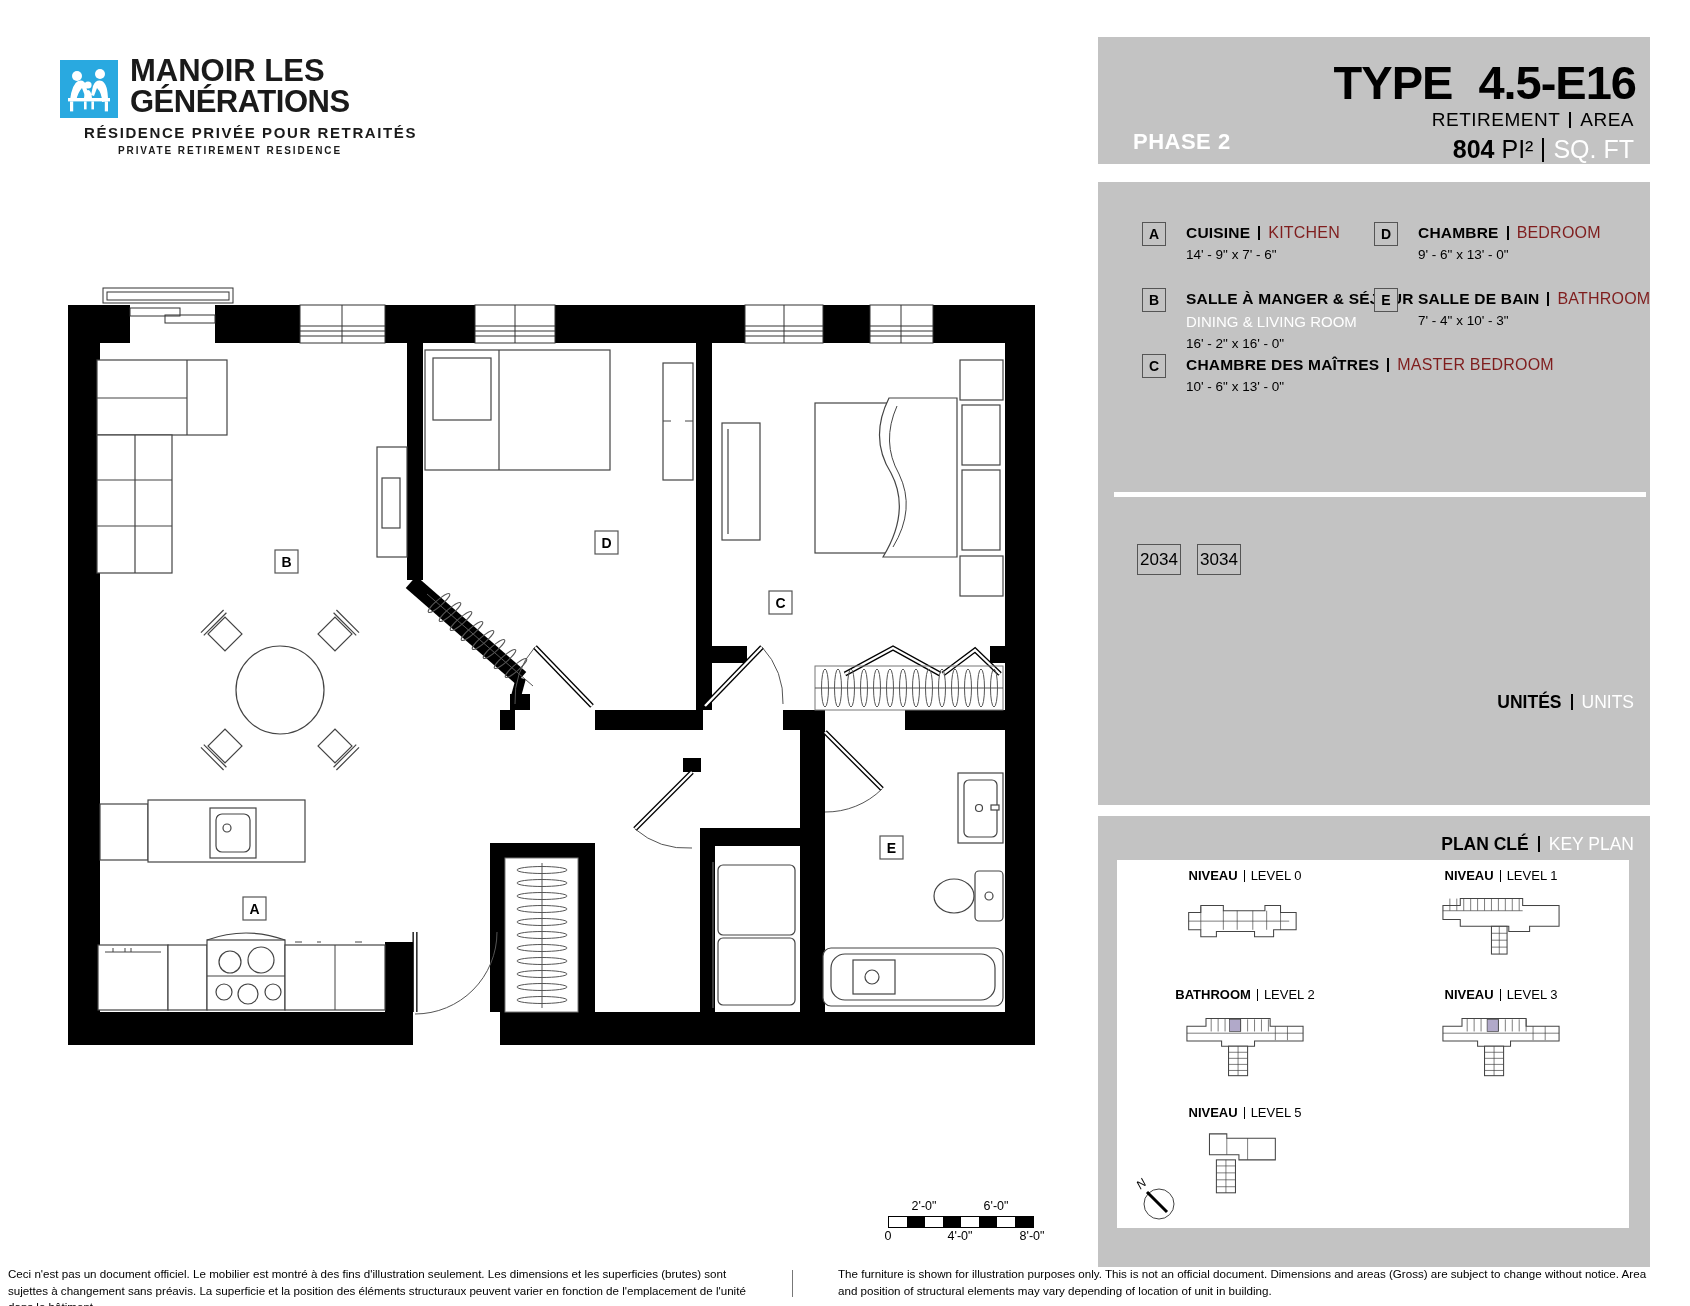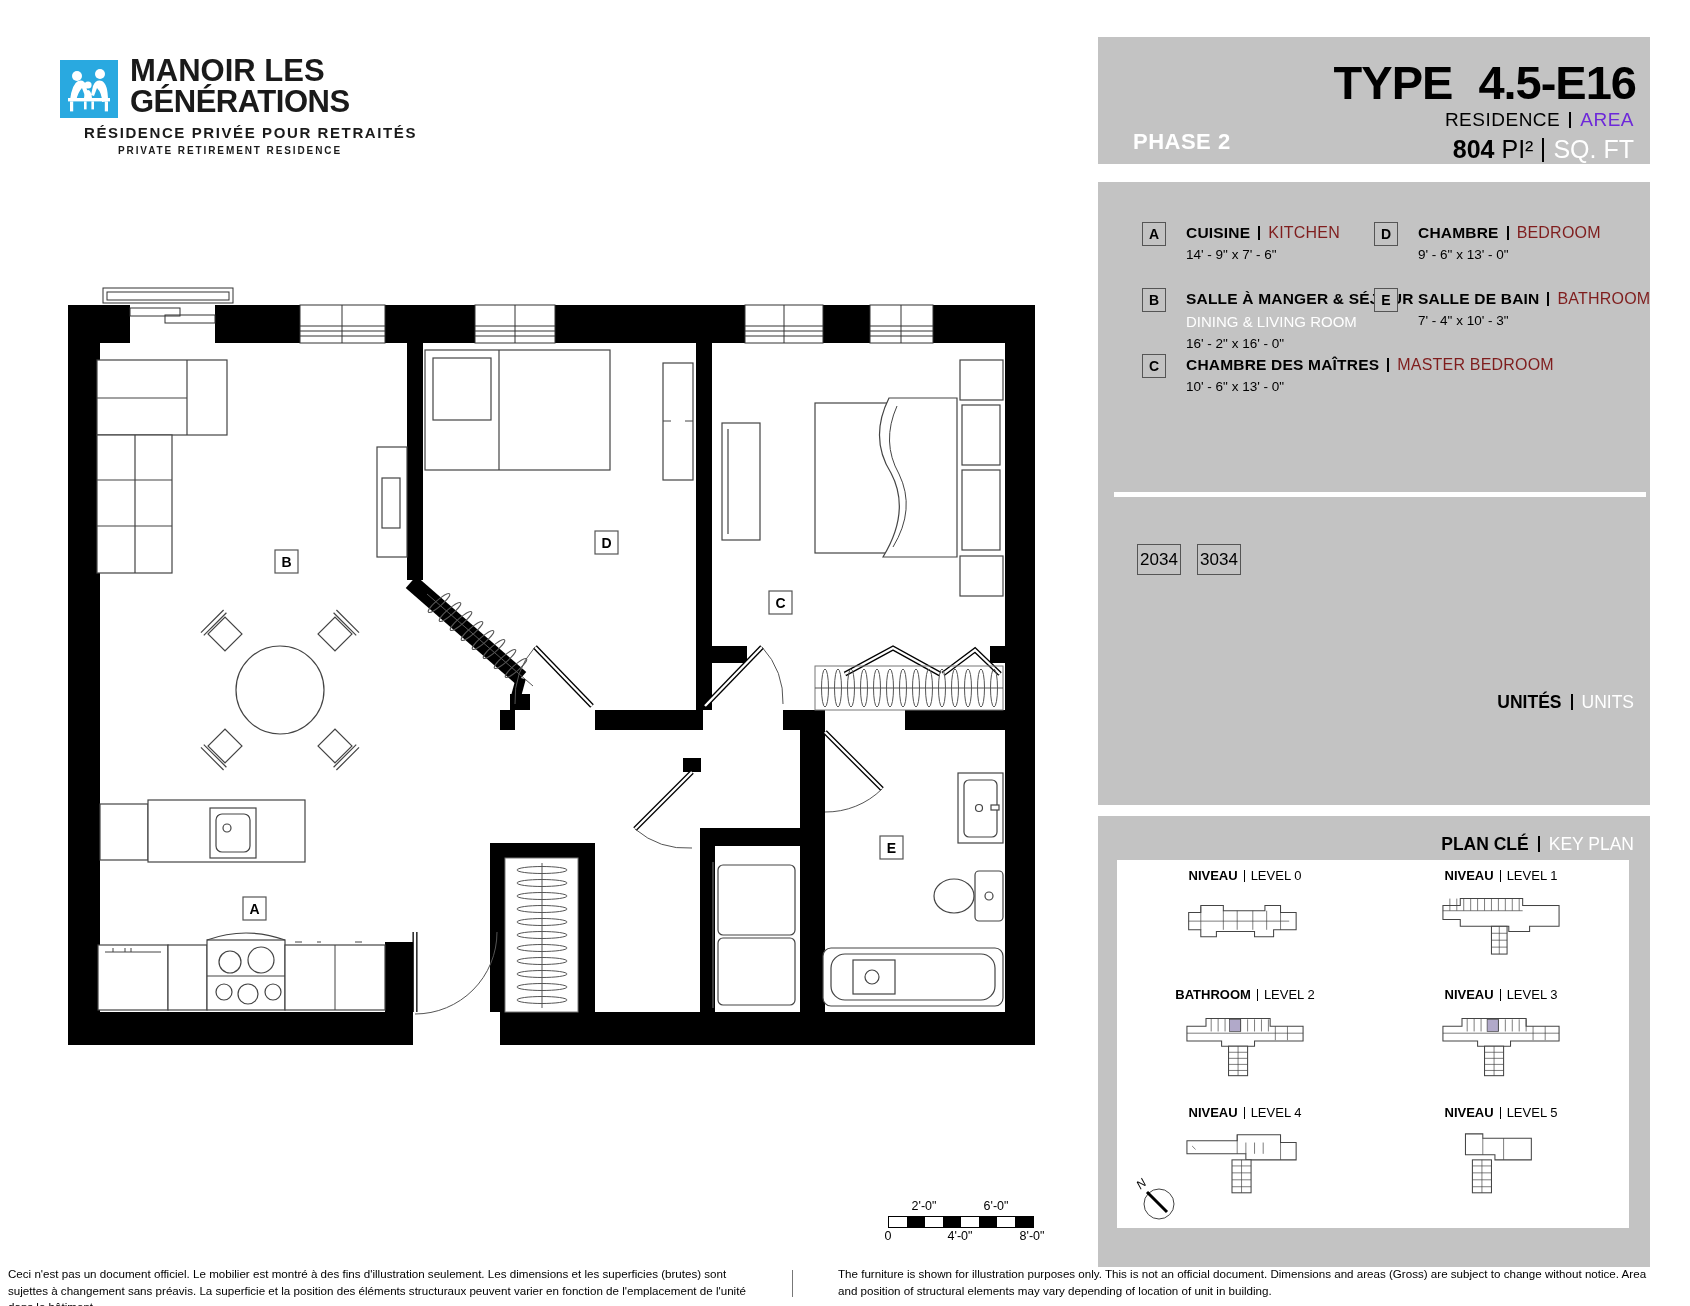--- a/index.html
+++ b/index.html
@@ -13,21 +13,21 @@
   #logo-sub-fr{left:84px;top:124px;font-size:15px;font-weight:600;letter-spacing:1.6px;color:#1a1a1a;}
   #logo-sub-en{left:118px;top:145px;font-size:10px;font-weight:600;letter-spacing:1.9px;color:#1a1a1a;}
   
   .panel{background:#c3c3c3;left:1098px;width:552px;}
   #hdr{top:37px;height:127px;}
   #legend{top:182px;height:623px;}
   #keyplan{top:816px;height:451px;}
   #hdr .typeline{position:absolute;right:14px;top:18px;font-weight:bold;font-size:47px;letter-spacing:-1px;white-space:nowrap;}
   #hdr .typeline .tsp{display:inline-block;width:26px;}
   #hdr .supline{position:absolute;right:16px;top:72px;font-size:19px;letter-spacing:.5px;white-space:nowrap;}
-  #hdr .areaw{color:#6d28d9;text-align:right;}
+  #hdr .areaw{color:#000000;text-align:right;}
   #hdr .sqline{position:absolute;right:16px;top:98px;font-size:25px;white-space:nowrap;}
   #hdr .sqline b{font-weight:bold;}
   #hdr .sqft{color:#fff;}
   .vbar{display:inline-block;width:0;border-left:2px solid #000;height:16px;margin:0 9px;vertical-align:-2px;}
   .vbar.tall{height:24px;vertical-align:-4px;}
   #phase{position:absolute;left:35px;bottom:9px;color:#fff;font-weight:bold;font-size:22px;letter-spacing:.5px;}
   
   .litem{position:absolute;}
   .lkey{position:absolute;left:0;top:0;width:22px;height:22px;border:1.5px solid #555;text-align:center;line-height:22px;font-weight:bold;font-size:14px;background:#c3c3c3;}
   .ltxt{position:absolute;left:44px;top:2px;white-space:nowrap;}
@@ -87,21 +87,21 @@
     <rect x="31.4" y="41.4" width="2.6" height="8"></rect>
   </g>
 </svg>
 <div class="abs logo-line" id="logo-l1">MANOIR LES</div>
 <div class="abs logo-line" id="logo-l2">GÉNÉRATIONS</div>
 <div class="abs" id="logo-sub-fr">RÉSIDENCE PRIVÉE POUR RETRAITÉS</div>
 <div class="abs" id="logo-sub-en">PRIVATE RETIREMENT RESIDENCE</div>
 
 <div class="abs panel" id="hdr">
   <div class="typeline"><span>TYPE</span><span class="tsp"></span><span>4.5-E16</span></div>
-  <div class="supline"><span>RESIDENCE</span><span class="vbar"></span><span class="areaw">AREA</span></div>
+  <div class="supline"><span>RETIREMENT</span><span class="vbar"></span><span class="areaw">AREA</span></div>
   <div class="sqline"><b>804</b>&nbsp;<span>PI²</span><span class="vbar tall"></span><span class="sqft">SQ. FT</span></div>
   <div id="phase">PHASE 2</div>
 </div>
 
 <div class="abs panel" id="legend">
   <div class="litem" style="left:44px;top:40px;">
     <div class="lkey">A</div>
     <div class="ltxt"><span class="lfr">CUISINE</span><span class="lsep"></span><span class="len">KITCHEN</span></div>
     <div class="ldim">14' - 9" x 7' - 6"</div>
   </div>
@@ -167,29 +167,20 @@
         <div class="kp-label"><span class="fr">NIVEAU</span><span class="bar"></span><span>LEVEL 3</span></div>
         <svg width="150" height="78" viewBox="0 0 150 90">
           <path d="M8,28 h22 v-9 h74 v9 h38 v17 h-56 v6 h-38 v-6 h-40 z" fill="#fff" stroke="#444" stroke-width="1.2"></path>
           <rect x="59" y="20" width="13" height="14" fill="#b1a9c9" stroke="#444" stroke-width=".8"></rect>
           <path d="M36,19 v15 M44,19 v15 M52,19 v15 M72,20 v14 M80,20 v14 M88,20 v14 M96,20 v14 M104,20 v14 M8,36 h134 M112,28 v16 M126,28 v16" fill="none" stroke="#444" stroke-width=".8"></path>
           <rect x="56" y="51" width="22" height="34" fill="#fff" stroke="#444" stroke-width="1.2"></rect>
           <path d="M56,58 h22 M56,65 h22 M56,72 h22 M56,79 h22 M67,51 v34" fill="none" stroke="#444" stroke-width=".8"></path>
         </svg>
       </div>
       <div class="kp-cell">
-        <div class="kp-label"><span class="fr">NIVEAU</span><span class="bar"></span><span>LEVEL 4</span></div>
-        <svg width="150" height="78" viewBox="0 0 150 90">
-          <path d="M8,24 h58 v-7 h50 v9 h18 v20 h-58 v-7 h-68 z" fill="#fff" stroke="#444" stroke-width="1.2"></path>
-          <path d="M66,17 v22 M76,26 v13 M86,26 v13 M96,26 v13 M116,26 v20 M14,30 l4,4" fill="none" stroke="#444" stroke-width=".8"></path>
-          <rect x="60" y="46" width="22" height="38" fill="#fff" stroke="#444" stroke-width="1.2"></rect>
-          <path d="M60,53 h22 M60,61 h22 M60,69 h22 M60,77 h22 M71,46 v38" fill="none" stroke="#444" stroke-width=".8"></path>
-        </svg>
-      </div>
-      <div class="kp-cell">
         <div class="kp-label"><span class="fr">NIVEAU</span><span class="bar"></span><span>LEVEL 5</span></div>
         <svg width="150" height="78" viewBox="0 0 150 90">
           <path d="M34,16 h20 v5 h56 v25 h-42 v-6 h-34 z" fill="#fff" stroke="#444" stroke-width="1.2"></path>
           <path d="M54,21 v19 M78,21 v25" fill="none" stroke="#444" stroke-width=".8"></path>
           <rect x="42" y="46" width="22" height="38" fill="#fff" stroke="#444" stroke-width="1.2"></rect>
           <path d="M42,53 h22 M42,61 h22 M42,69 h22 M42,77 h22 M53,46 v38" fill="none" stroke="#444" stroke-width=".8"></path>
         </svg>
       </div>
     </div>
     <svg id="compass" viewBox="0 0 52 52">

